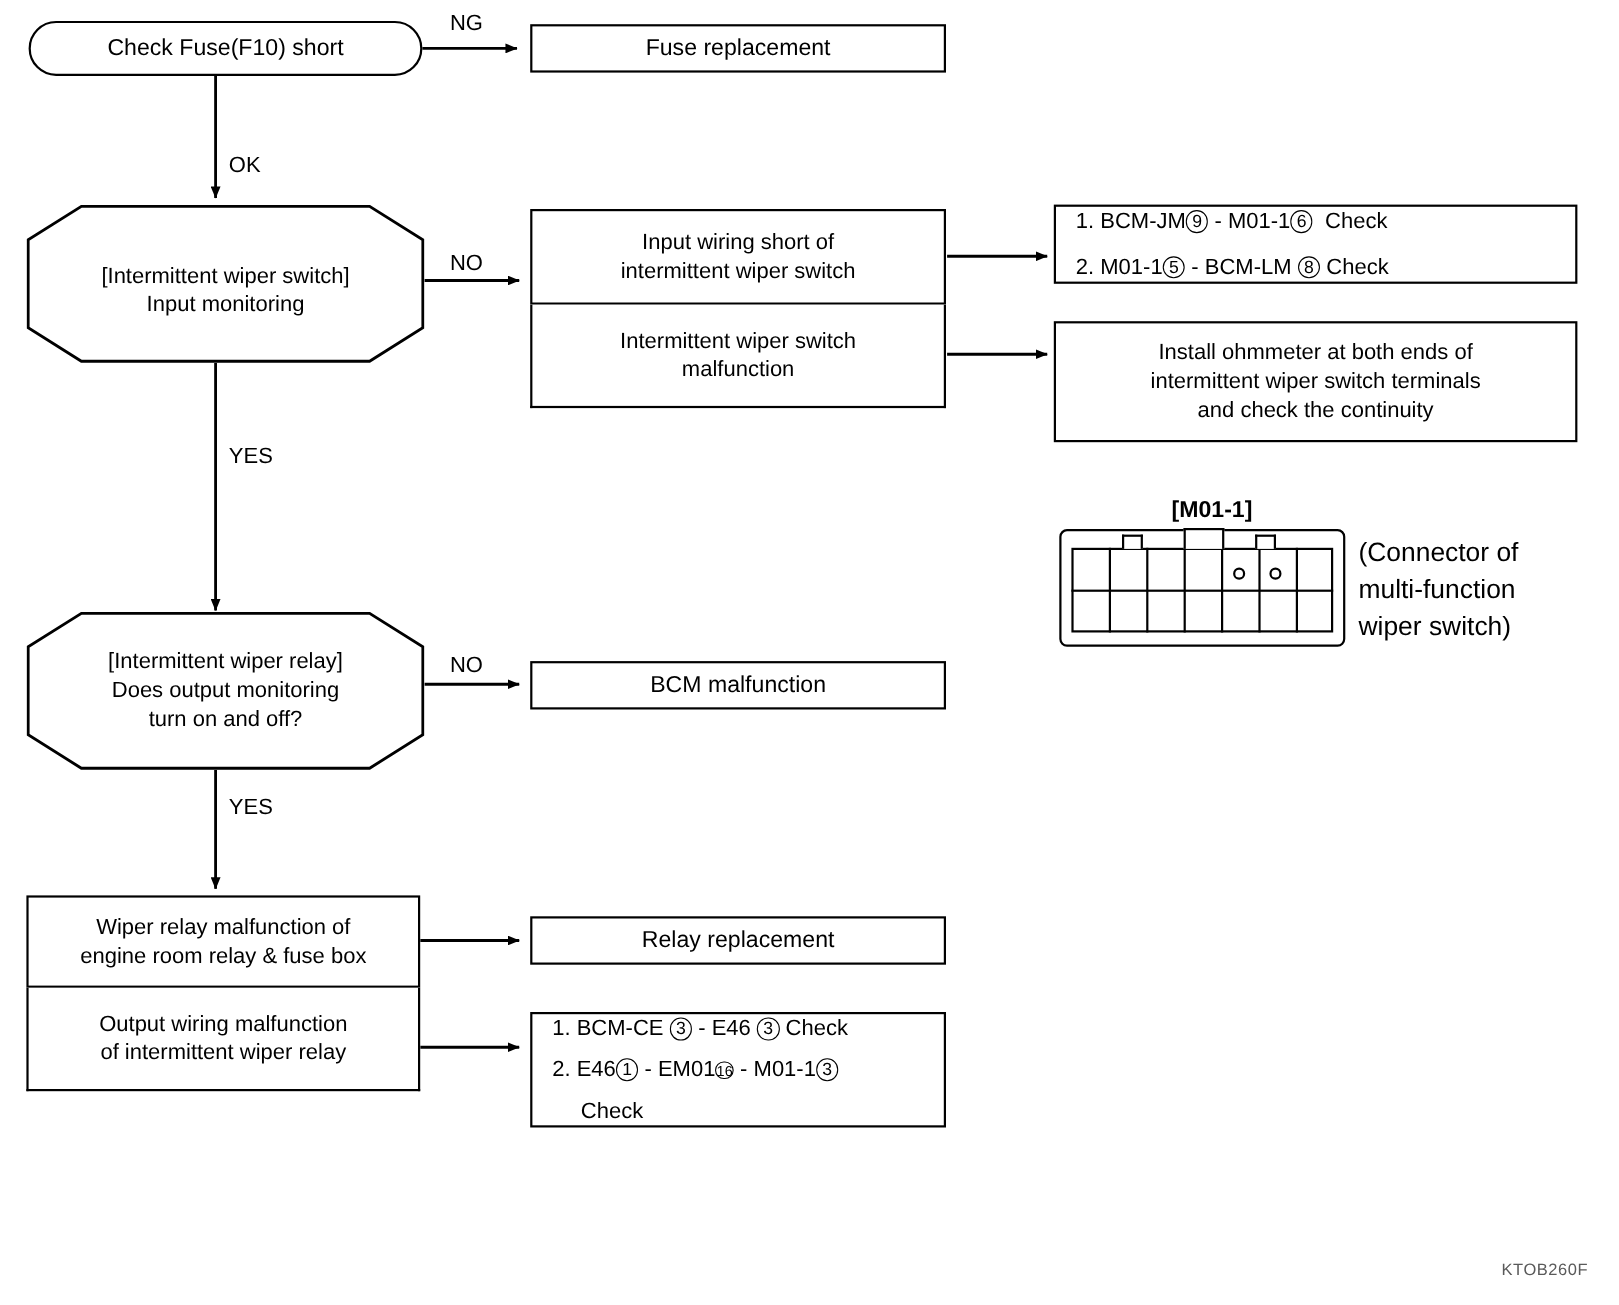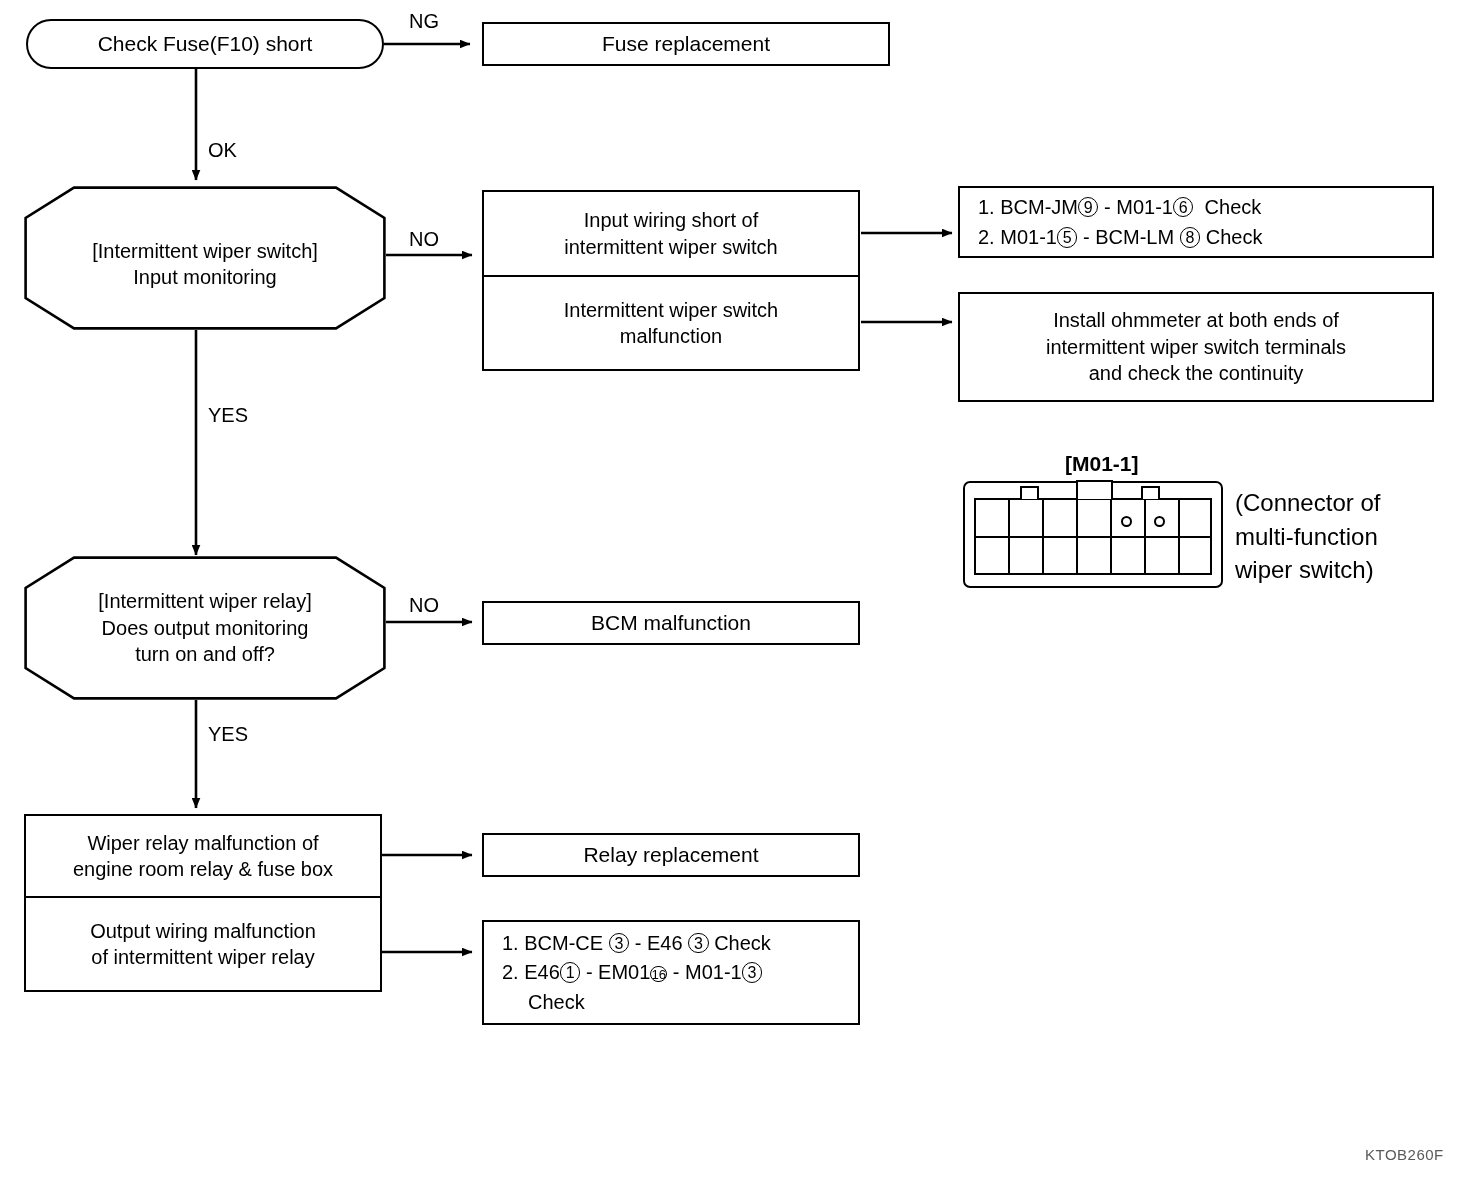--- a/index.html
+++ b/index.html
@@ -14,21 +14,21 @@
   .boxed{border:2px solid #000;background:#fff;}
   .ln{display:block;white-space:nowrap;}
   .t20{font-size:20px;}
   .t21{font-size:21px;}
 
   
   .stadium{border:2px solid #000;border-radius:30px;background:#fff;}
 
   .edgelabel{position:absolute;font-size:20px;white-space:nowrap;}
 
-  .listbox{align-items:flex-start;justify-content:center;text-align:left;padding-left:18px;}
+  .listbox{align-items:flex-start;justify-content:space-between;text-align:left;padding-left:18px;}
   .listbox .ln{text-align:left;}
 
   .circnum{display:inline-block;border:1.6px solid #000;border-radius:50%;
            width:1.28em;height:1.28em;line-height:1.2em;text-align:center;
            font-size:.80em;vertical-align:.06em;box-sizing:border-box;}
 
   
   #connector{position:absolute;}
   .conn-outer{position:absolute;left:0;top:0;width:100%;height:100%;
               border:2.5px solid #000;border-radius:7px;background:#fff;box-sizing:border-box;}
@@ -77,21 +77,21 @@
       <path d="M382,952 L472,952" marker-end="url(#ah)"></path>
     </g>
   </svg>
 
   <div class="node stadium" style="left:26px;top:19px;width:358px;height:50px;">
     <span class="ln t21">Check Fuse(F10) short</span>
   </div>
 
   <div class="edgelabel" style="left:409px;top:10px;">NG</div>
 
-  <div class="node boxed" style="left:482px;top:22px;width:408px;height:44px;">
+  <div class="node boxed" style="left:482px;top:22px;width:378px;height:44px;">
     <span class="ln t21">Fuse replacement</span>
   </div>
 
   <div class="edgelabel" style="left:208px;top:104px;margin-top:35px;">OK</div>
 
   <div style="position:absolute;left:24px;top:186px;width:362px;height:144px;">
     <svg width="362" height="144" style="position:absolute;left:0;top:0;">
       <polygon points="50,1.6 312,1.6 360.4,32 360.4,112 312,142.4 50,142.4 1.6,112 1.6,32" fill="#fff" stroke="#000" stroke-width="2.6"></polygon>
     </svg>
     <div class="node" style="left:0;top:0;width:362px;height:156px;">

